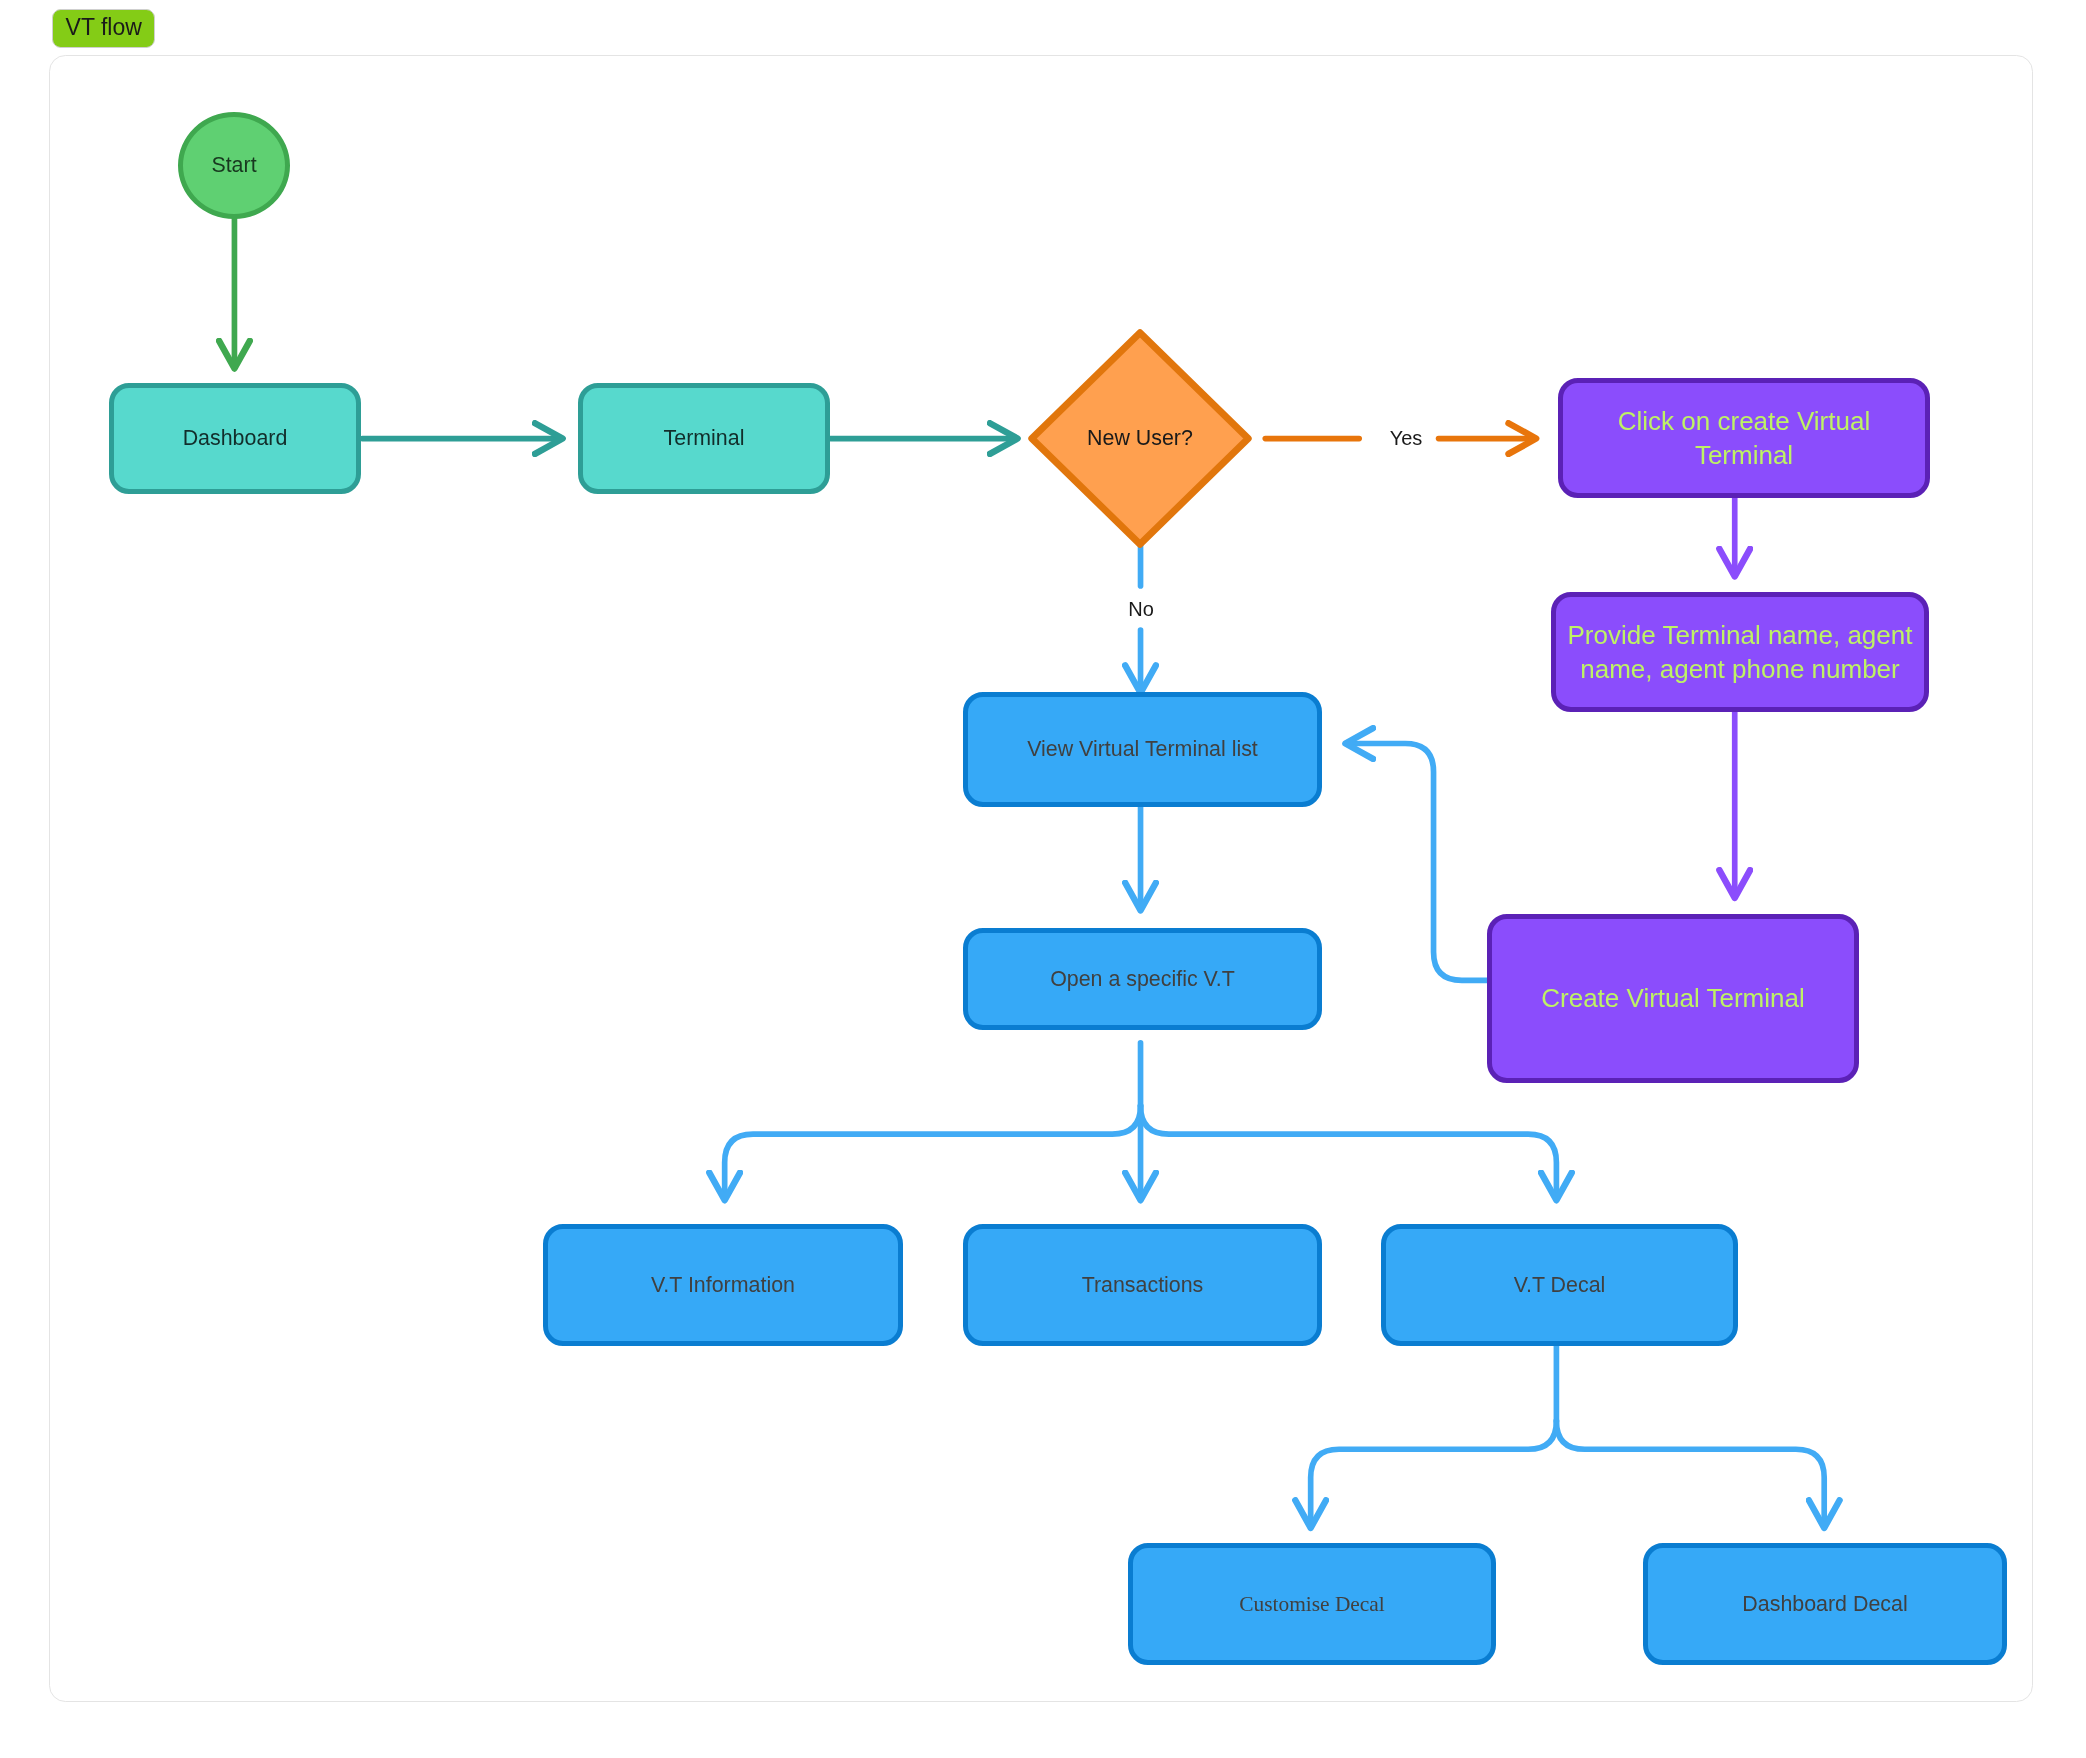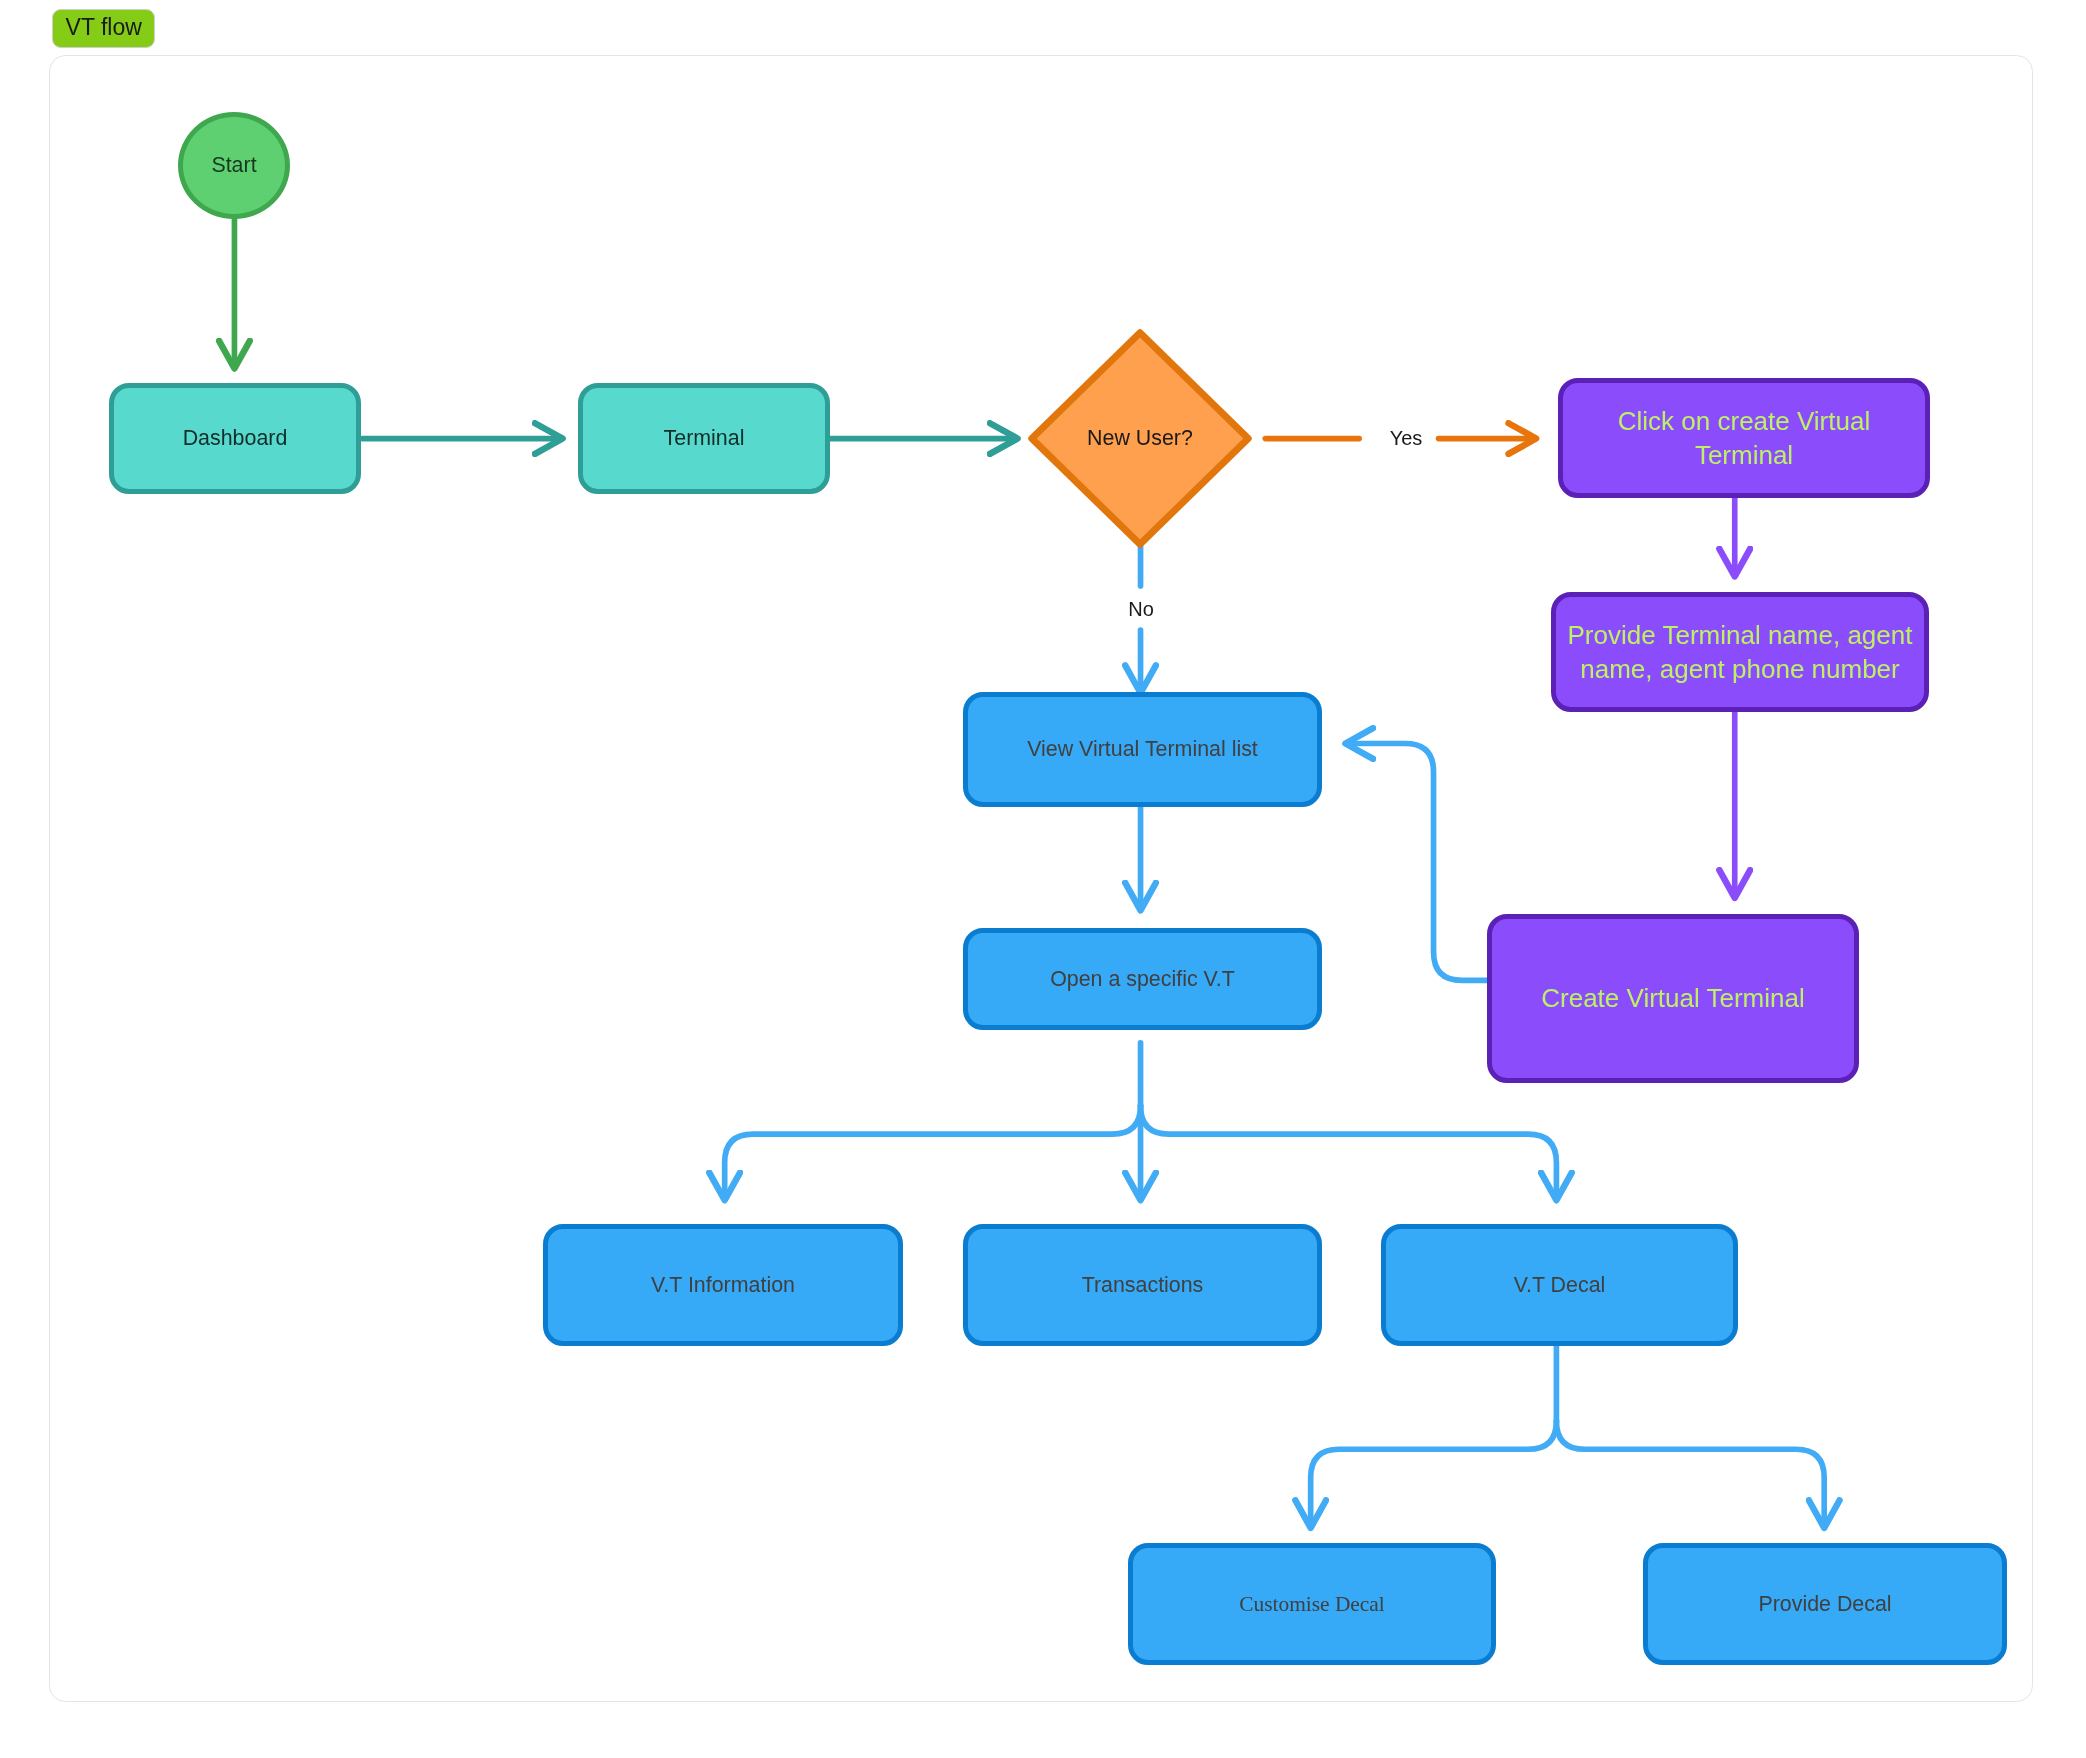--- a/index.html
+++ b/index.html
@@ -250,18 +250,18 @@
 
     <div class="node shape-round kind-blue" style="left:1381px; top:1224px; width:357px; height:122px;">
       <span class="node-label">V.T Decal</span>
     </div>
 
     <div class="node shape-round kind-blue" style="left:1128px; top:1543px; width:368px; height:122px;font-family:Liberation Serif, serif;">
       <span class="node-label">Customise Decal</span>
     </div>
 
     <div class="node shape-round kind-blue" style="left:1643px; top:1543px; width:364px; height:122px;">
-      <span class="node-label">Provide Decal</span>
+      <span class="node-label">Dashboard Decal</span>
     </div>
 
   </div>
 </div>
 
 
 </body></html>

